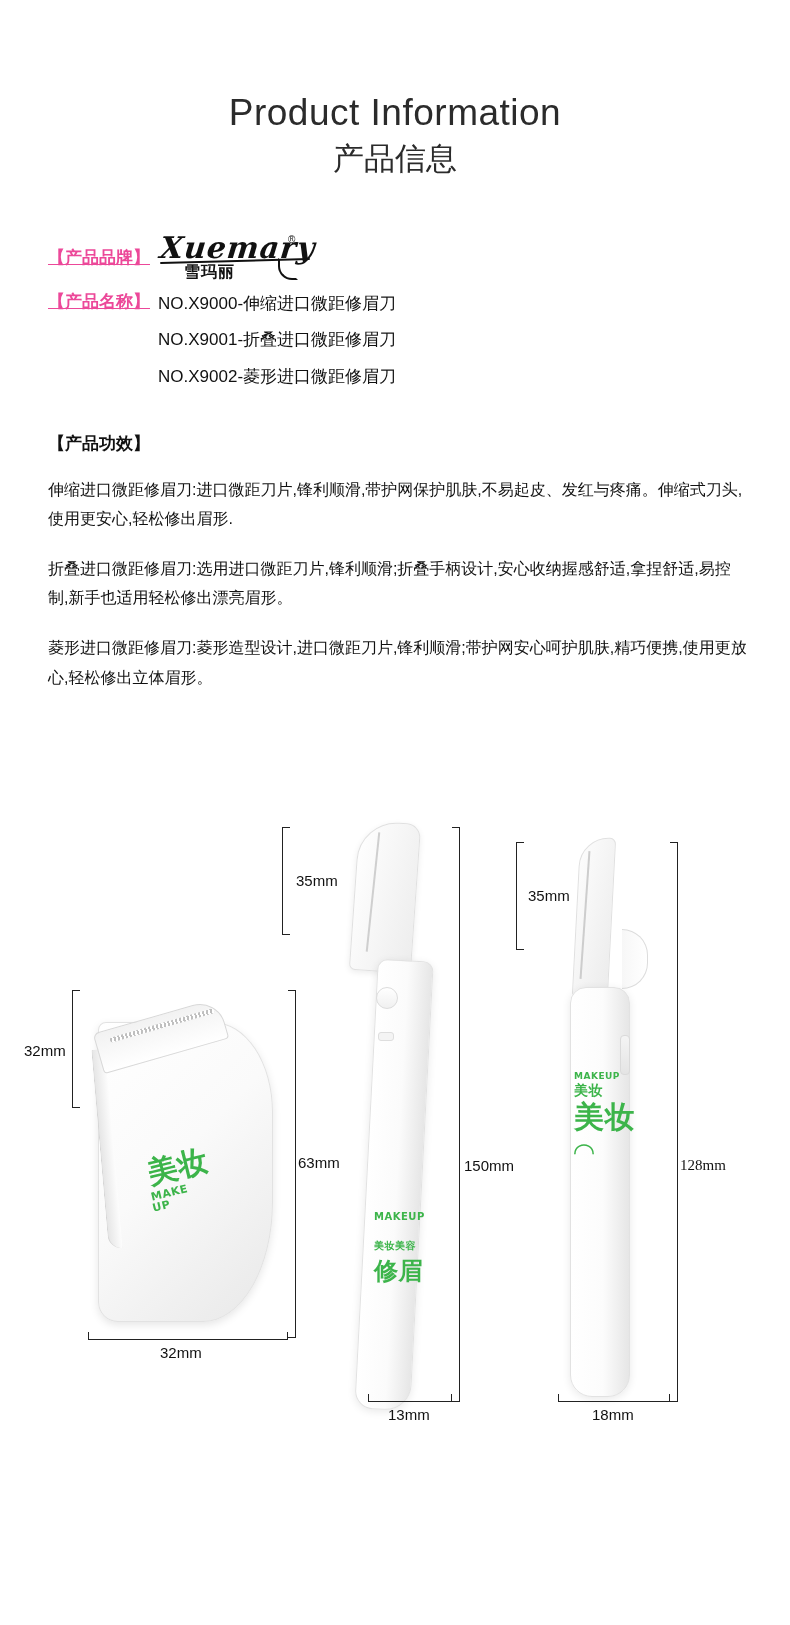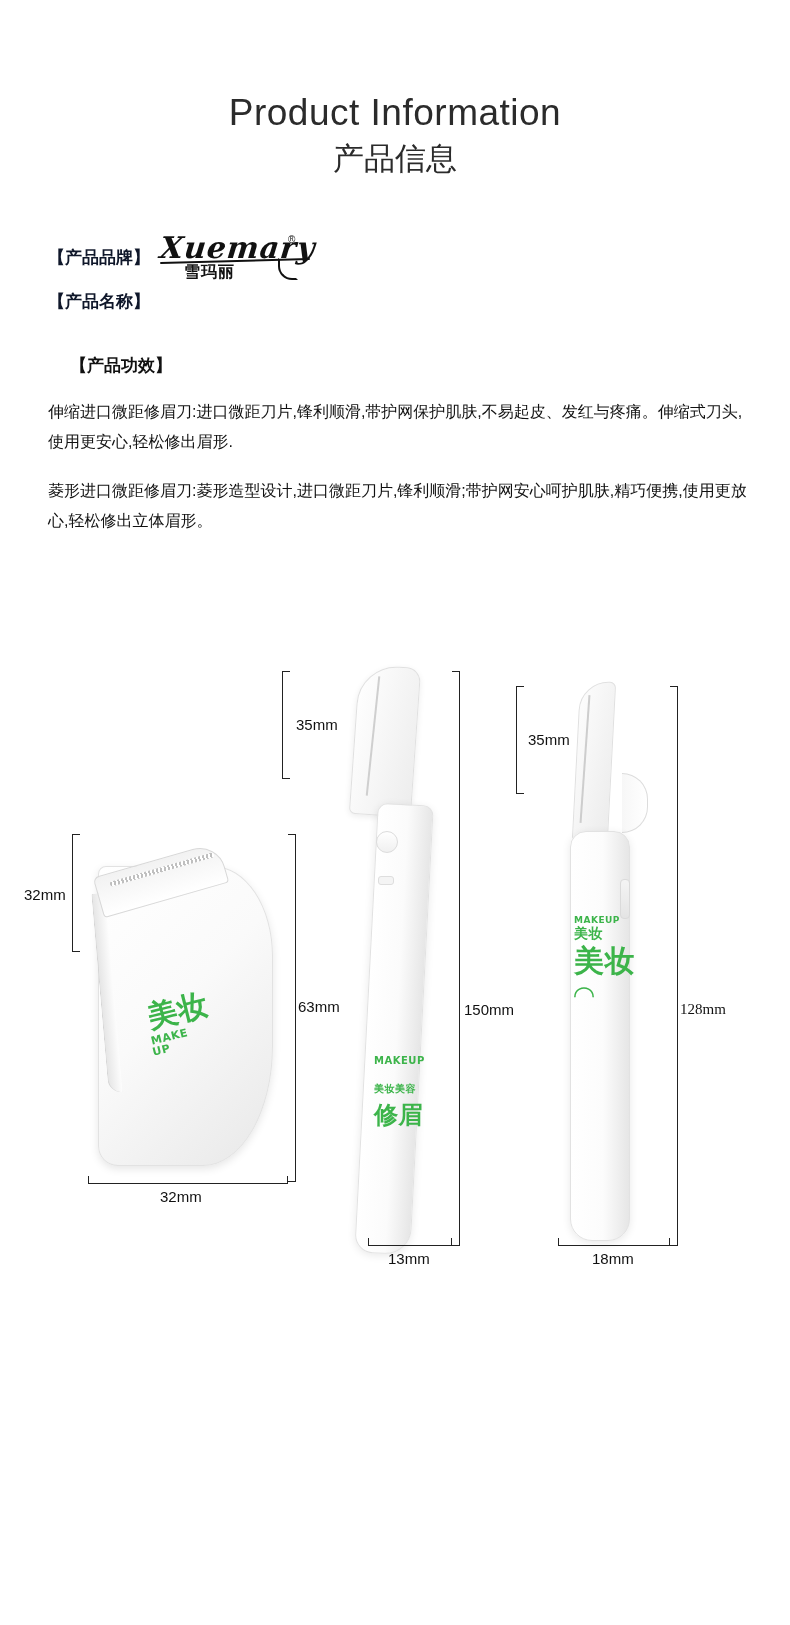--- a/index.html
+++ b/index.html
@@ -41,23 +41,24 @@
     padding-right: 40px;
   }
   .row {
     display: flex;
     align-items: flex-start;
   }
   .row-brand { align-items: center; }
   .label {
     font-size: 17px;
     font-weight: 700;
-    color: #0f172a;
+    color: #ec4899;
     white-space: nowrap;
     line-height: 1.9;
+    text-decoration: underline;
   }
   .brand-logo {
     margin-left: 10px;
     width: 166px;
     height: 56px;
     position: relative;
   }
   .brand-logo .script {
     font-family: "DejaVu Serif", serif;
     font-style: italic;
@@ -115,21 +116,20 @@
     font-size: 17px;
     line-height: 2.15;
     color: #111;
   }
 
   .section-title {
     font-size: 17px;
     font-weight: 700;
     color: #111;
     margin-top: 36px;
-    margin-left: 22px;
   }
   .para {
     font-size: 16px;
     line-height: 1.85;
     color: #111;
     margin-top: 20px;
     max-width: 700px;
   }
 
   
@@ -341,25 +341,31 @@
       <div class="script">Xuemary</div>
       <div class="reg">®</div>
       <div class="swash"></div>
       <div class="tail"></div>
       <div class="cn">雪玛丽</div>
     </div>
   </div>
 
   <div class="row">
     <div class="label">【产品名称】</div>
+    <div class="names">
+      <div>NO.X9000-伸缩进口微距修眉刀</div>
+      <div>NO.X9001-折叠进口微距修眉刀</div>
+      <div>NO.X9002-菱形进口微距修眉刀</div>
+    </div>
   </div>
 
   <div class="section-title">【产品功效】</div>
 
   <div class="para">伸缩进口微距修眉刀:进口微距刀片,锋利顺滑,带护网保护肌肤,不易起皮、发红与疼痛。伸缩式刀头,使用更安心,轻松修出眉形.</div>
+  <div class="para">折叠进口微距修眉刀:选用进口微距刀片,锋利顺滑;折叠手柄设计,安心收纳握感舒适,拿捏舒适,易控制,新手也适用轻松修出漂亮眉形。</div>
   <div class="para">菱形进口微距修眉刀:菱形造型设计,进口微距刀片,锋利顺滑;带护网安心呵护肌肤,精巧便携,使用更放心,轻松修出立体眉形。</div>
 </div>
 
 <div class="figures">
 
   <div class="prod" id="prod1">
     <div class="p1-body"></div>
     <div class="p1-edge"></div>
     <div class="p1-cap"></div>
     <div class="p1-blade"></div>

